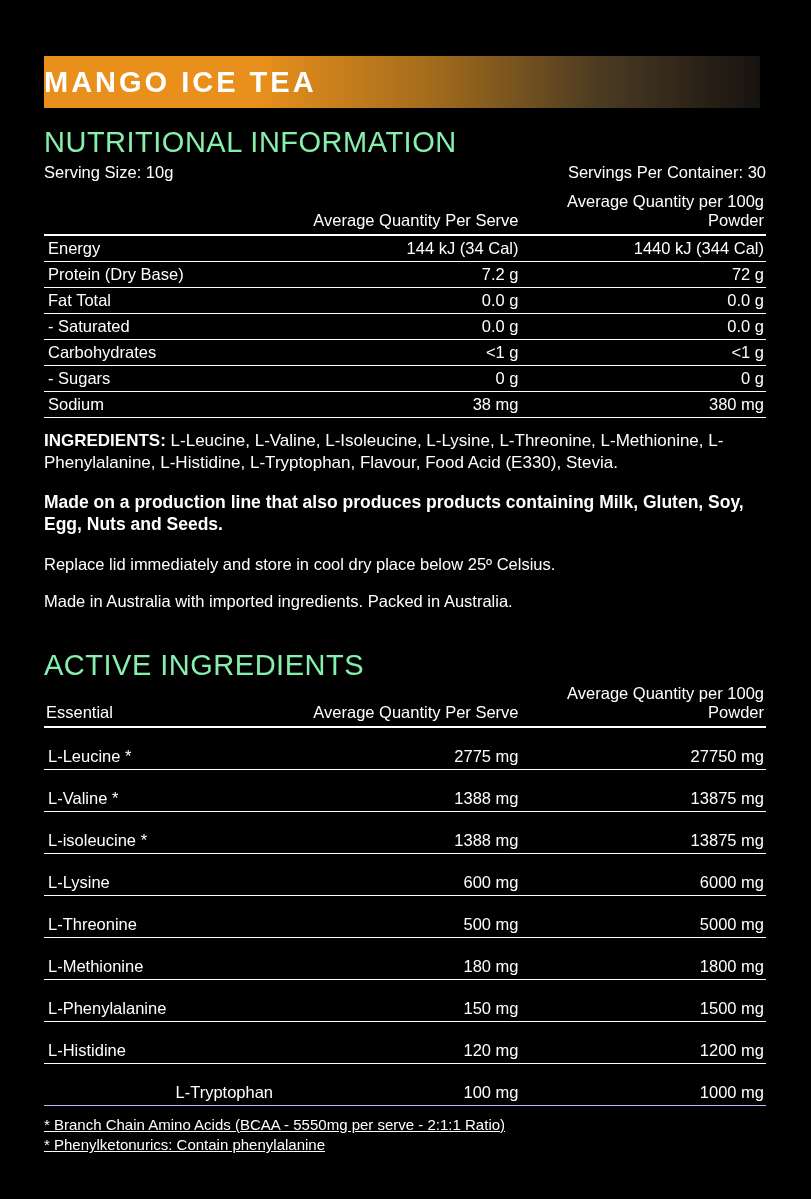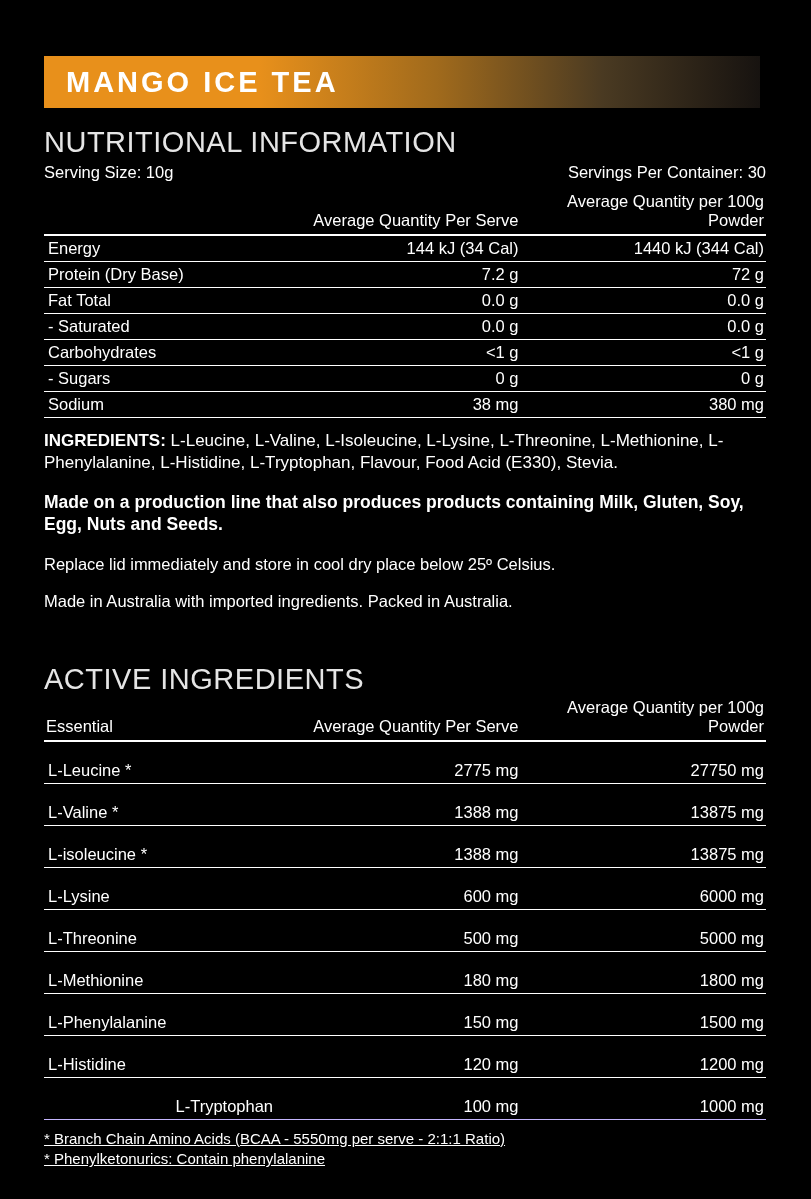--- a/index.html
+++ b/index.html
@@ -31,39 +31,38 @@
     height: 52px;
     background: linear-gradient(to right, #e8901b 0%, #e8901b 30%, #a06a1c 55%, #4a3a22 78%, #171310 100%);
     display: flex;
     align-items: center;
   }
   .banner-title {
     font-size: 29px;
     font-weight: bold;
     letter-spacing: 3px;
     color: #ffffff;
-    padding-left: 22px;
     font-family: "Liberation Sans", sans-serif;
   }
 
   
   .content {
     position: absolute;
     left: 44px;
     top: 126px;
     width: 722px;
   }
 
   h2.section-title {
     font-size: 29px;
     font-weight: normal;
     letter-spacing: 0.5px;
     margin: 0 0 4px 0;
     font-family: "Liberation Sans", sans-serif;
-    color: #e5e5e5;
+    color: #86efac;
   }
 
   .serving-row {
     display: flex;
     justify-content: space-between;
     font-size: 16.5px;
     margin-bottom: 10px;
   }
 
   table.nutri {
@@ -111,21 +110,21 @@
     line-height: 1.3;
     margin-top: 11px;
   }
   .note {
     font-size: 16.5px;
     line-height: 1.3;
     margin-top: 12px;
   }
 
   
-  .active-wrap { margin-top: 50px; }
+  .active-wrap { margin-top: 36px; }
   .active-wrap h2.section-title { margin-bottom: 2px; }
 
   table.active {
     width: 100%;
     border-collapse: collapse;
     font-size: 16.5px;
   }
   table.active th {
     font-weight: normal;
     text-align: right;

